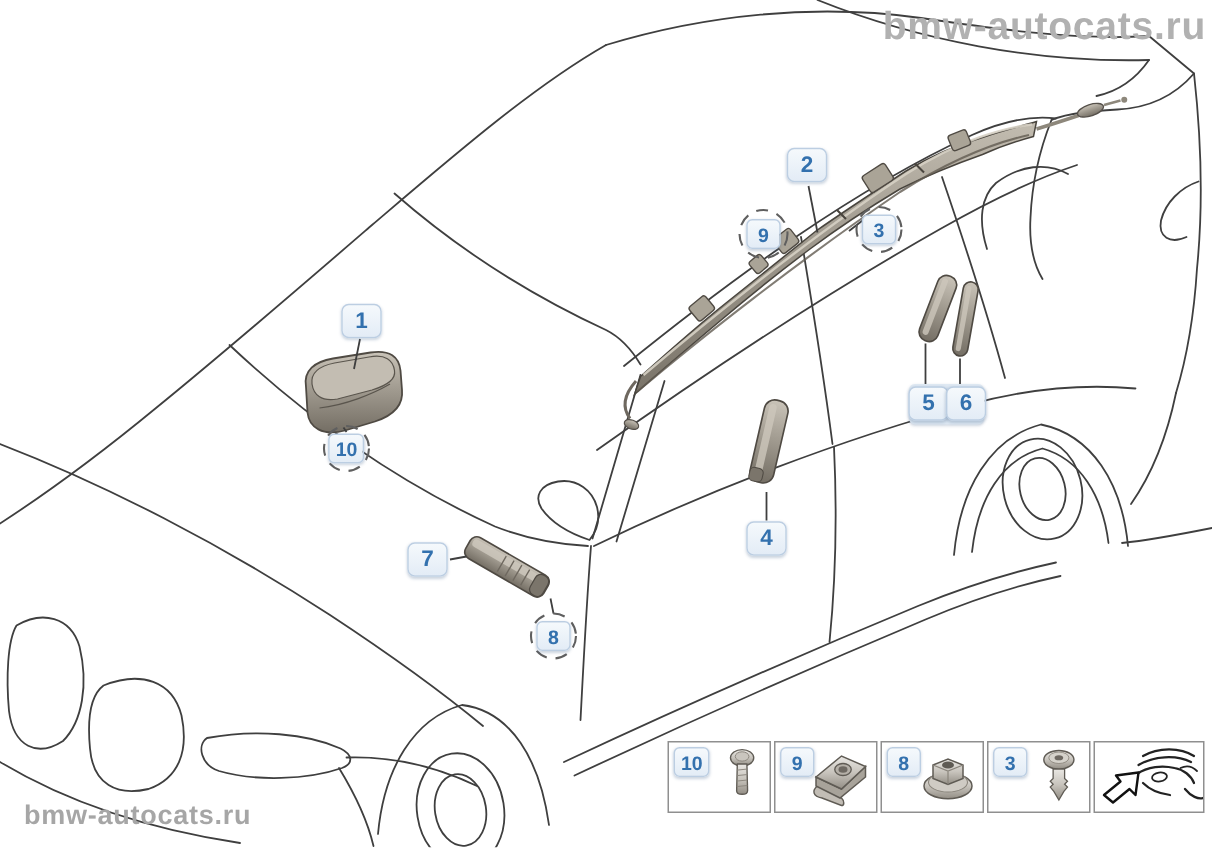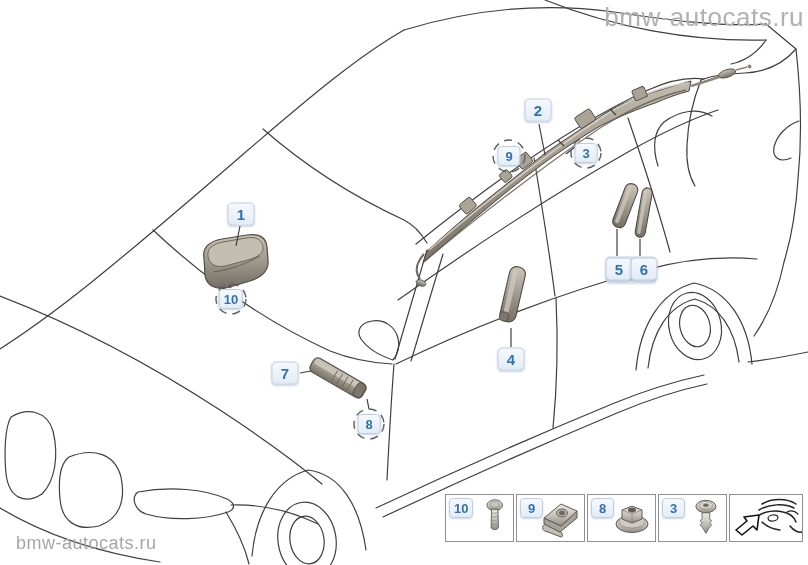--- a/index.html
+++ b/index.html
@@ -1,19 +1,19 @@
 <!DOCTYPE html>
 <html><head>
 <meta charset="utf-8">
 <style>
   html,body{margin:0;padding:0;background:#ffffff;}
   .stage{position:relative;width:808px;height:565px;background:#fff;overflow:hidden;
          font-family:"Liberation Sans",sans-serif;}
   .stage svg.art{position:absolute;left:0;top:0;}
-  .wm{position:absolute;color:#b1b1b1;font-weight:normal;letter-spacing:.5px;user-select:none;}
+  .wm{position:absolute;color:#b1b1b1;font-weight:bold;letter-spacing:.5px;user-select:none;}
   .wm.tr{top:2px;right:4px;font-size:26px;}
   .wm.bl{left:16px;top:533px;font-size:18px;color:#a6a6a6;}
   .badge{position:absolute;transform:translate(-50%,-50%);min-width:27px;height:23px;
          padding:0 4px;box-sizing:border-box;display:flex;align-items:center;justify-content:center;
          background:linear-gradient(180deg,#f5f9fc 0%,#e3ecf6 100%);
          border:1px solid #bccee2;border-radius:5px;color:#3371ae;font-weight:700;
          font-size:15px;line-height:1;box-shadow:0 1px 2px rgba(70,100,140,.28);cursor:pointer;}
   .badge.sm{min-width:23px;height:20px;font-size:13px;border-radius:4px;}
   .panel56{position:absolute;left:606px;top:256px;width:50px;height:27px;border-radius:4px;
            background:#dfe9f3;box-shadow:0 1px 2px rgba(70,100,140,.25);}

